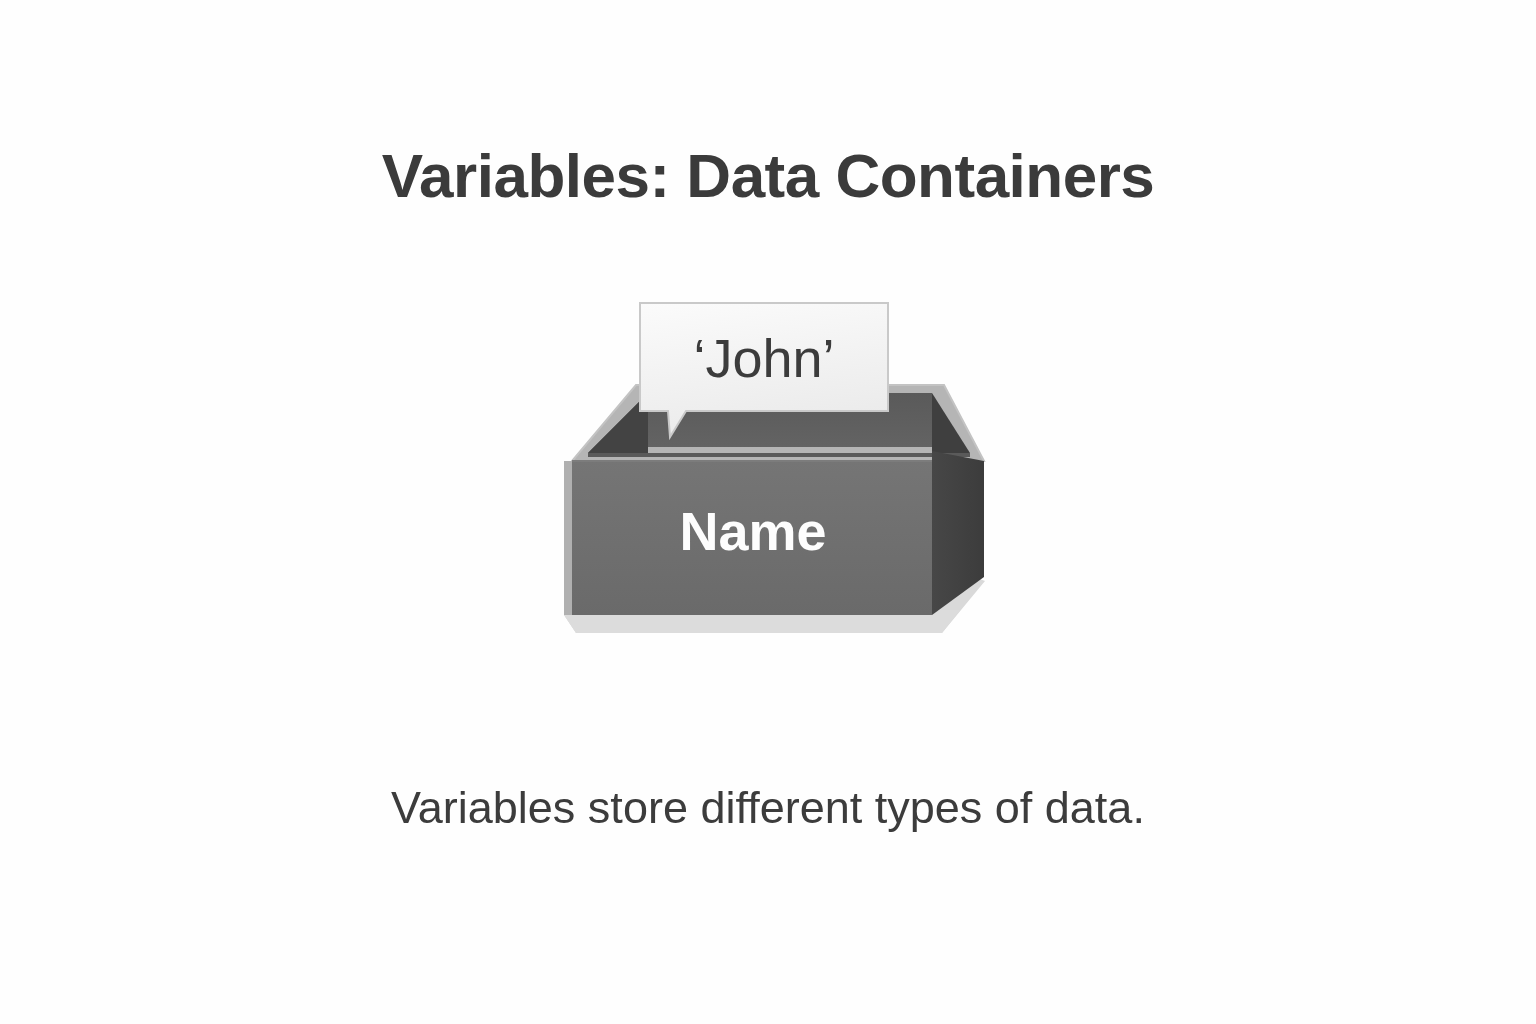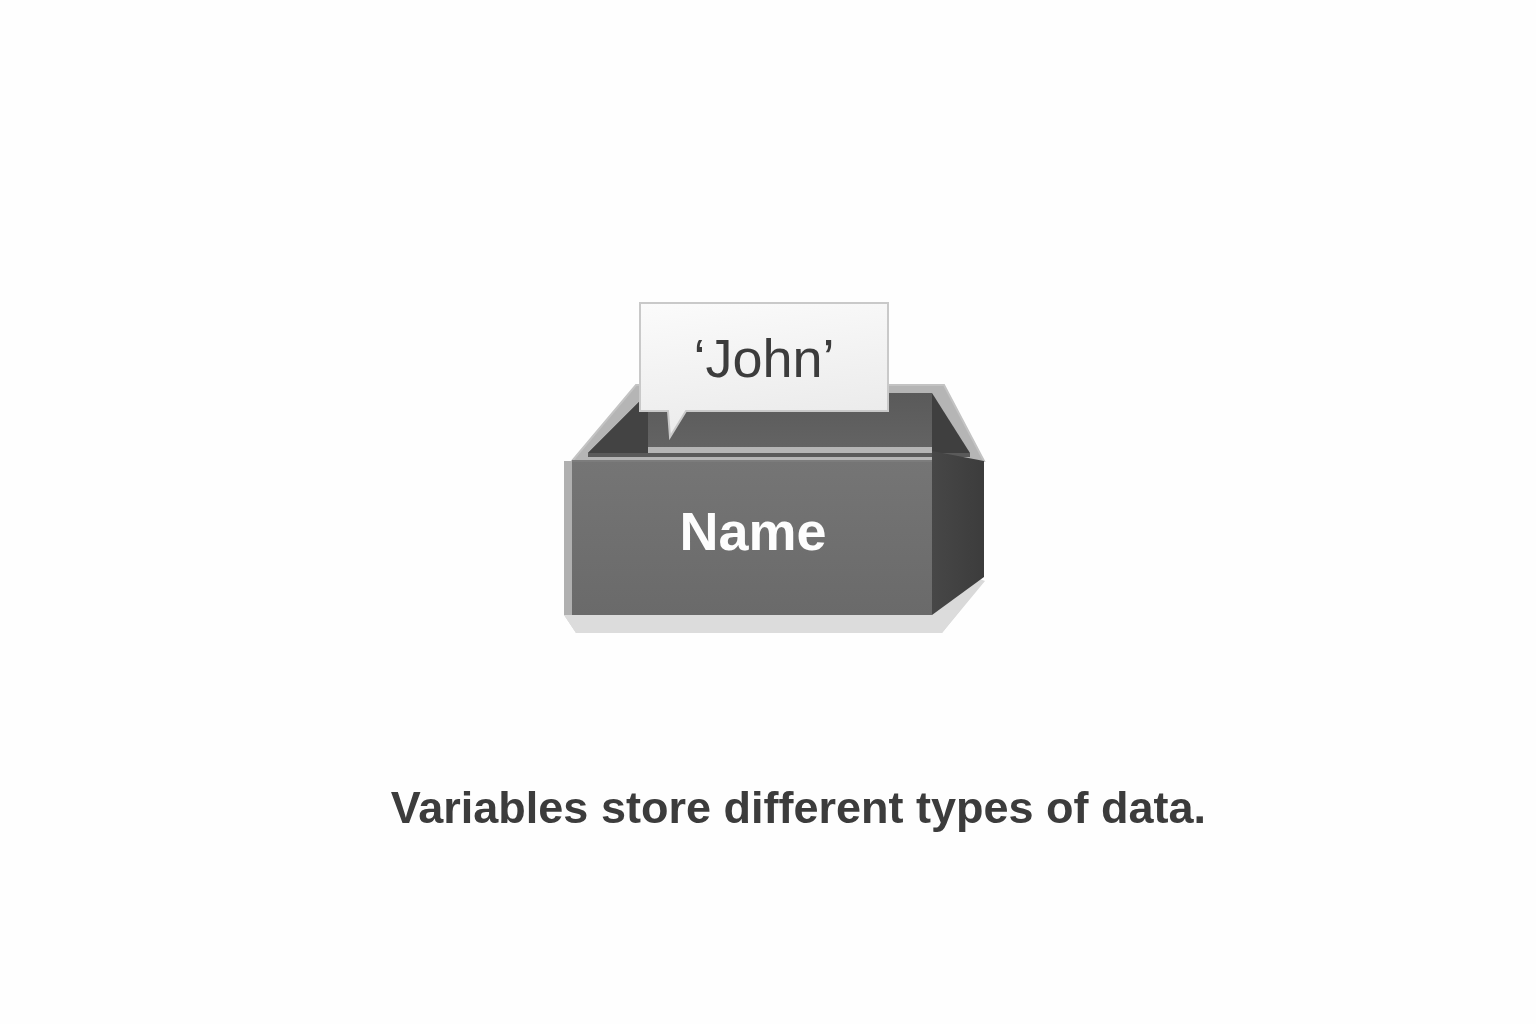--- a/index.html
+++ b/index.html
@@ -61,34 +61,35 @@
     font-weight: bold;
     fill: #fdfdfd;
   }
 
   
   .caption {
     position: absolute;
     top: 728px;
     left: 0;
     width: 1536px;
-    text-align: right;
+    text-align: center;
     font-size: 45px;
-    font-weight: bold;
+    font-weight: normal;
     color: #3c3c3c;
     line-height: 1.55;
     padding: 0 330px;
     box-sizing: border-box;
   }
 </style>
 </head>
 <body>
 
 <div class="slide">
 
+  <h1 class="slide-title">Variables: Data Containers</h1>
 
   <div class="illustration">
     <svg viewBox="0 0 460 370" xmlns="http://www.w3.org/2000/svg">
 
       <defs>
         <linearGradient id="frontGrad" x1="0" y1="0" x2="0" y2="1">
           <stop offset="0%" stop-color="#757575"></stop>
           <stop offset="100%" stop-color="#6a6a6a"></stop>
         </linearGradient>
         <linearGradient id="rightGrad" x1="0" y1="0" x2="1" y2="0">

